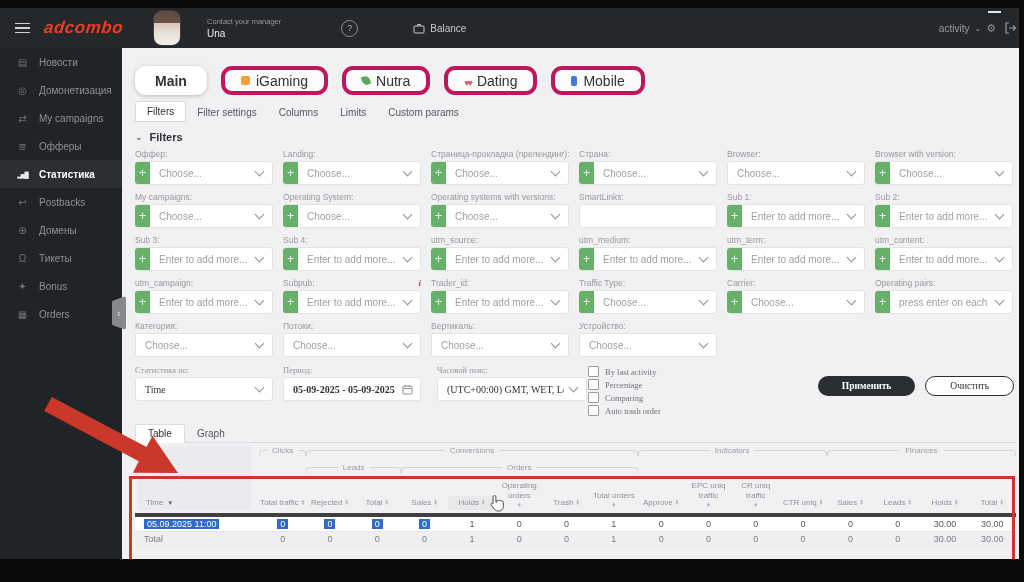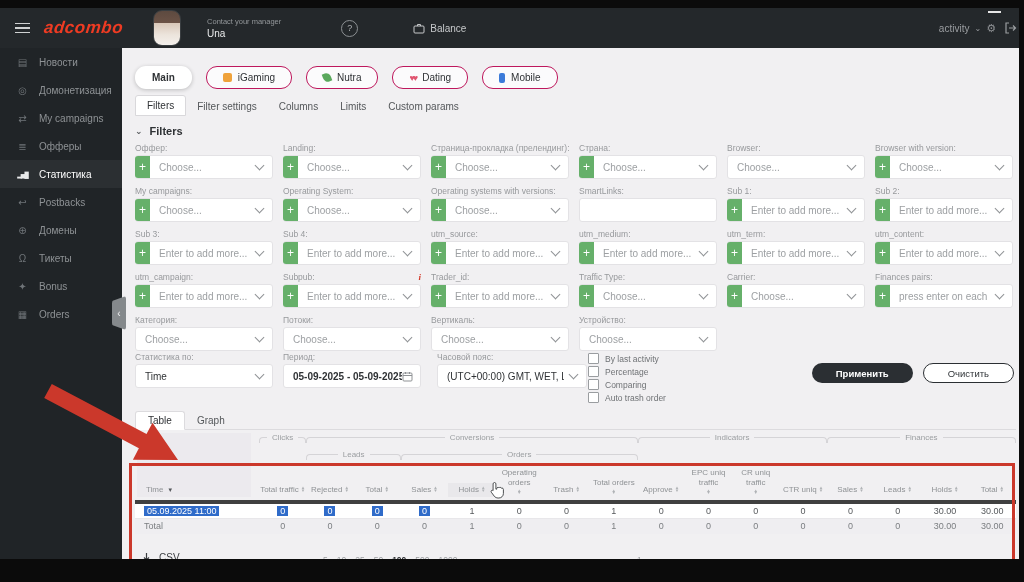--- a/index.html
+++ b/index.html
@@ -22,30 +22,30 @@
   .spacer{flex:1;}
   .user{display:flex;align-items:center;gap:5px;color:#9a9da0;font-size:10px;margin-right:8px;}
   .user .chev{font-size:8px;}
   .user .gear{font-size:11px;color:#8d9093;}
   .logout{margin-right:2px;display:flex;align-items:center;}
   .win-min{position:absolute;left:988px;top:3px;width:13px;height:2px;background:#e6e6e6;}
 
   
   .sidebar{position:absolute;left:0;top:40px;width:122px;height:511px;background:#202427;}
   .side-item{display:flex;align-items:center;height:28px;padding-left:15px;cursor:pointer;color:#8e9295;}
-  .side-item.active{color:#fff;background:rgba(255,255,255,.05);font-weight:normal;}
+  .side-item.active{color:#fff;background:rgba(255,255,255,.05);font-weight:bold;}
   .side-icon{width:15px;font-size:10px;color:#6f7478;text-align:center;}
   .side-item.active .side-icon{color:#e8e9ea;}
   .side-label{font-size:10px;margin-left:9px;white-space:nowrap;}
   .collapse-handle{position:absolute;left:112px;top:248px;width:14px;height:34px;background:#85898c;border-radius:7px 3px 3px 7px;color:#f0f0f1;font-size:10px;display:flex;align-items:center;justify-content:center;clip-path:polygon(0 15%,100% 0,100% 100%,0 85%);}
 
   
   .content{position:absolute;left:122px;top:40px;right:0;bottom:0;padding:0 3px 0 13px;}
   .pill-row{display:flex;gap:14px;margin-top:18px;align-items:center;}
-  .pill{height:21px;display:flex;align-items:center;gap:6px;padding:0 16px;border-radius:11px;font-size:10px;color:#2f3235;border:1px solid #be185d;background:#fbfbfc;cursor:pointer;text-align:right;}
+  .pill{height:21px;display:flex;align-items:center;gap:6px;padding:0 16px;border-radius:11px;font-size:14px;color:#2f3235;border:4px solid #be185d;background:#fbfbfc;cursor:pointer;text-align:right;}
   .pill.active{background:#fff;border-color:transparent;box-shadow:0 1px 4px rgba(0,0,0,.22);font-weight:bold;}
   .vicon{display:inline-block;}
   .icon-igaming{width:9px;height:9px;background:#efa23b;border-radius:2px;}
   .icon-nutra{width:8px;height:9px;background:#5aa85c;border-radius:0 60% 0 60%;transform:rotate(-20deg);}
   .icon-dating::before{content:"♥♥";color:#e05570;font-size:9px;letter-spacing:-2px;}
   .icon-mobile{width:6px;height:10px;background:#3c7bd9;border-radius:2px;}
   .subtab-row{display:flex;margin-top:6px;align-items:flex-end;}
   .stab{padding:4px 11px;font-size:10px;color:#54575a;cursor:pointer;}
   .stab.active{background:#fff;border:1px solid #d9d8db;border-radius:3px 3px 0 0;color:#2f3235;}
   .filters-head{display:flex;align-items:center;gap:7px;margin-top:9px;font-size:11px;font-weight:bold;color:#2e3134;}
@@ -58,21 +58,21 @@
   .f-info{margin-left:auto;color:#d43a2a;font-size:9px;font-weight:bold;font-style:italic;font-family:"Liberation Serif",serif;}
   .f-box{display:flex;align-items:center;height:22px;background:#fff;border:1px solid #e3e2e5;border-radius:3px;margin-top:2px;cursor:pointer;}
   .f-plus{width:15px;height:22px;margin:-1px 0 -1px -1px;background:#66b06a;border-radius:3px 0 0 3px;color:#fff;font-size:12px;line-height:1;display:flex;align-items:center;justify-content:center;flex:none;}
   .f-val{margin-left:9px;font-size:10px;color:#9da0a3;flex:1;white-space:nowrap;overflow:hidden;}
   .f-val.dark{color:#2f3235;}
   .f-chev{width:6px;height:6px;border-right:1.2px solid #8f9295;border-bottom:1.2px solid #8f9295;transform:rotate(45deg);margin:-3px 9px 0 6px;flex:none;}
   .f-spin{margin-left:auto;display:flex;flex-direction:column;gap:1px;padding:0 7px;color:#8f9295;font-size:5px;line-height:1;}
   .cal-icon{margin-left:auto;margin-right:7px;flex:none;display:flex;}
 
   
-  .bottom-row{position:relative;height:48px;}
+  .bottom-row{position:relative;height:48px;margin-top:7px;font-family:Liberation Serif, serif;}
   .br-field{position:absolute;width:138px;}
   .chk-group{position:absolute;left:453px;top:2px;}
   .chk{display:flex;align-items:center;gap:6px;margin-bottom:2px;cursor:pointer;}
   .chk .box{width:9px;height:9px;background:#fff;border:1px solid #9a9da0;border-radius:1px;flex:none;}
   .chk .txt{font-size:8.5px;color:#6f7275;white-space:nowrap;}
   .btns{position:absolute;right:2px;top:12px;display:flex;gap:10px;}
   .btn-dark{height:20px;padding:0 24px;border-radius:11px;background:#2b2f33;color:#fff;font-size:9.5px;font-weight:bold;display:flex;align-items:center;cursor:pointer;}
   .btn-light{height:18px;padding:0 24px;border-radius:11px;background:#fff;border:1px solid #2b2f33;color:#2f3337;font-size:9.5px;display:flex;align-items:center;cursor:pointer;}
 
   
@@ -461,21 +461,21 @@
               <span class="f-label">Carrier:</span>
             </div>
             <div class="f-box">
               <span class="f-plus">+</span>
               <span class="f-val">Choose...</span>
               <span class="f-chev"></span>
             </div>
           </div>
           <div class="f-cell">
             <div class="f-labelrow">
-              <span class="f-label">Finances pairs:</span>
+              <span class="f-label">Operating pairs:</span>
             </div>
             <div class="f-box">
               <span class="f-plus">+</span>
               <span class="f-val">press enter on each pair</span>
               <span class="f-chev"></span>
             </div>
           </div>
           <div class="f-cell">
             <div class="f-labelrow">
               <span class="f-label">Категория:</span>

